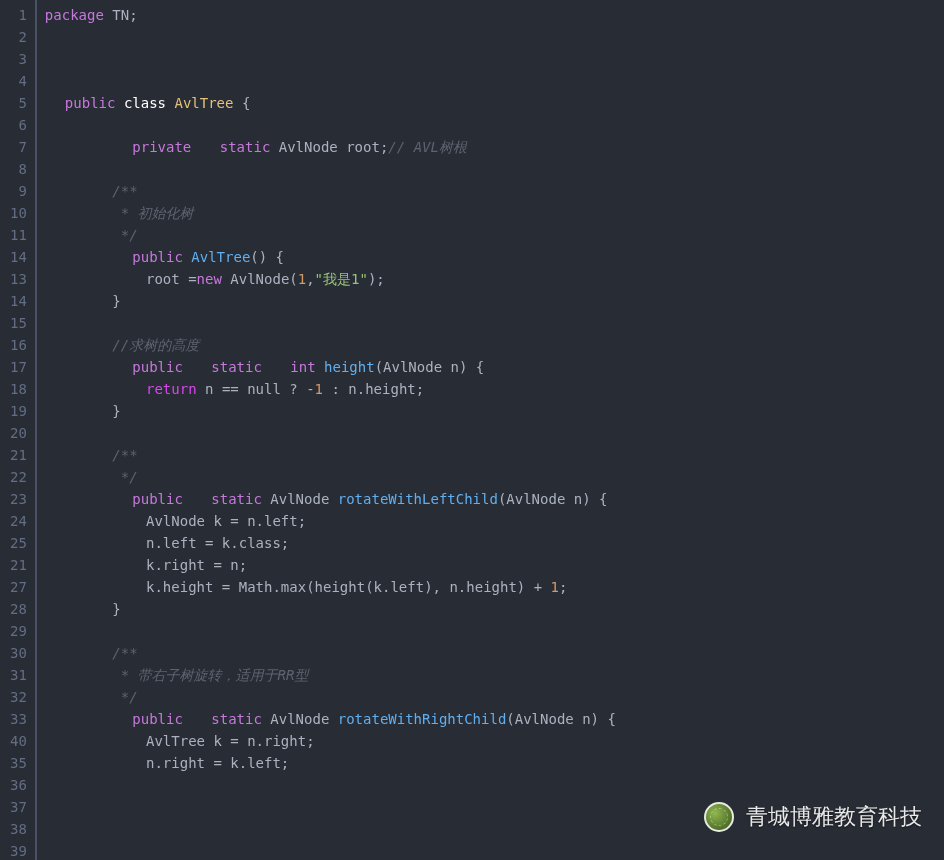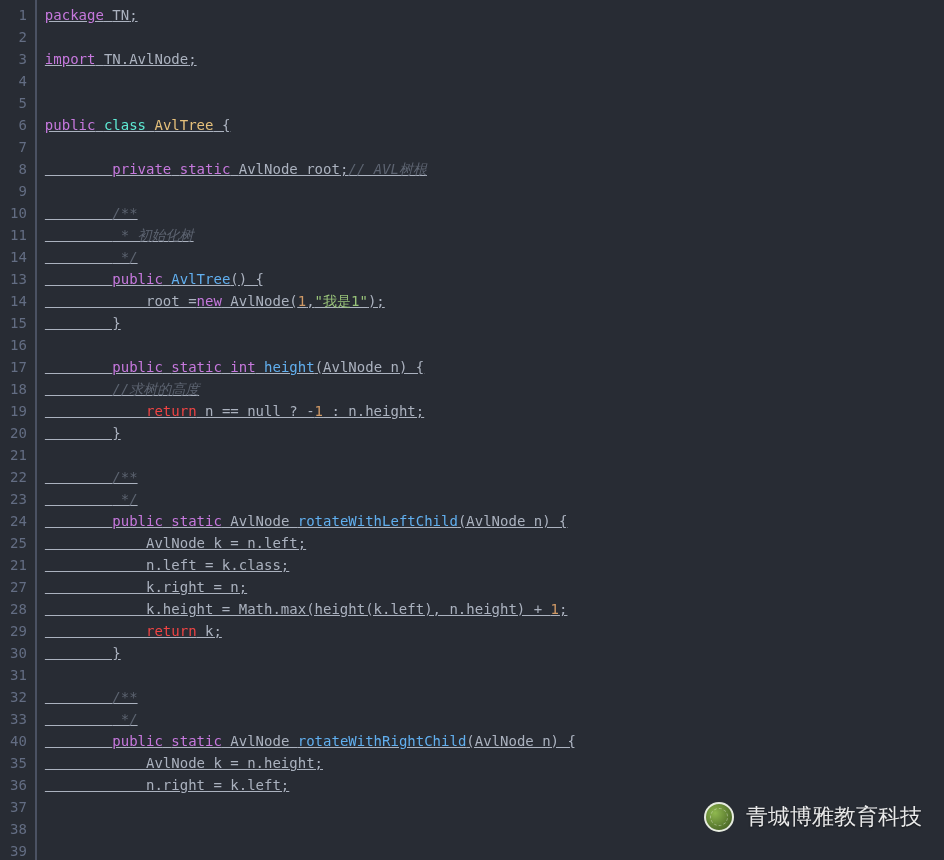--- a/index.html
+++ b/index.html
@@ -26,31 +26,30 @@
     min-width: 36px;
   }
   .gutter .ln {
     height: 22px;
     line-height: 22px;
   }
   .code {
     flex: 1;
     padding: 4px 0 4px 8px;
     color: #abb2bf;
-    text-decoration: underline;
   }
   .line {
     height: 22px;
     line-height: 22px;
     white-space: pre;
   }
   .kw-pkg { color: #c678dd; }
-  .kw-class { color: #5eead4; }
-  .kw-mod { color: #c678dd; }
-  .kw-ret { color: #ef4444; }
+  .kw-class { color: #ffffff; }
+  .kw-mod { color: #c678dd; margin-left: 20px; }
+  .kw-ret { color: #d946ef; }
   .kw-new { color: #c678dd; }
   .type { color: #abb2bf; }
   .classname { color: #e5c07b; }
   .method { color: #61afef; }
   .str { color: #98c379; }
   .num { color: #d19a66; }
   .comment { color: #5c6370; font-style: italic; }
   .punc { color: #abb2bf; }
   .watermark {
     position: absolute;
@@ -122,53 +121,52 @@
       <div class="ln">40</div>
       <div class="ln">35</div>
       <div class="ln">36</div>
       <div class="ln">37</div>
       <div class="ln">38</div>
       <div class="ln">39</div>
     </div>
   <div class="code">
       <div class="line"><span class="kw-pkg">package</span><span class="punc"> </span><span class="type">TN</span><span class="punc">;</span></div>
       <div class="line"></div>
-      <div class="line"><span class="kw-pkg">import</span><span class="punc"> </span><span class="type">TN.AvlNode</span><span class="punc">;</span></div>
       <div class="line"></div>
       <div class="line"></div>
       <div class="line"><span class="kw-mod">public</span><span class="punc"> </span><span class="kw-class">class</span><span class="punc"> </span><span class="classname">AvlTree</span><span class="punc"> {</span></div>
       <div class="line"></div>
       <div class="line"><span class="punc">        </span><span class="kw-mod">private</span><span class="punc"> </span><span class="kw-mod">static</span><span class="punc"> </span><span class="type">AvlNode root</span><span class="punc">;</span><span class="comment">// AVL树根</span></div>
       <div class="line"></div>
       <div class="line"><span class="punc">        </span><span class="comment">/**</span></div>
       <div class="line"><span class="punc">        </span><span class="comment"> * 初始化树</span></div>
       <div class="line"><span class="punc">        </span><span class="comment"> */</span></div>
       <div class="line"><span class="punc">        </span><span class="kw-mod">public</span><span class="punc"> </span><span class="method">AvlTree</span><span class="punc">() {</span></div>
       <div class="line"><span class="punc">            root =</span><span class="kw-new">new</span><span class="punc"> AvlNode(</span><span class="num">1</span><span class="punc">,</span><span class="str">"我是1"</span><span class="punc">);</span></div>
       <div class="line"><span class="punc">        }</span></div>
       <div class="line"></div>
+      <div class="line"><span class="punc">        </span><span class="comment">//求树的高度</span></div>
       <div class="line"><span class="punc">        </span><span class="kw-mod">public</span><span class="punc"> </span><span class="kw-mod">static</span><span class="punc"> </span><span class="kw-mod">int</span><span class="punc"> </span><span class="method">height</span><span class="punc">(AvlNode n) {</span></div>
-      <div class="line"><span class="punc">        </span><span class="comment">//求树的高度</span></div>
       <div class="line"><span class="punc">            </span><span class="kw-ret">return</span><span class="punc"> n == null ? -</span><span class="num">1</span><span class="punc"> : n.height;</span></div>
       <div class="line"><span class="punc">        }</span></div>
       <div class="line"></div>
       <div class="line"><span class="punc">        </span><span class="comment">/**</span></div>
       <div class="line"><span class="punc">        </span><span class="comment"> */</span></div>
       <div class="line"><span class="punc">        </span><span class="kw-mod">public</span><span class="punc"> </span><span class="kw-mod">static</span><span class="punc"> AvlNode </span><span class="method">rotateWithLeftChild</span><span class="punc">(AvlNode n) {</span></div>
       <div class="line"><span class="punc">            AvlNode k = n.left;</span></div>
       <div class="line"><span class="punc">            n.left = k.class;</span></div>
       <div class="line"><span class="punc">            k.right = n;</span></div>
       <div class="line"><span class="punc">            k.height = Math.max(height(k.left), n.height) + </span><span class="num">1</span><span class="punc">;</span></div>
-      <div class="line"><span class="punc">            </span><span class="kw-ret">return</span><span class="punc"> k;</span></div>
       <div class="line"><span class="punc">        }</span></div>
       <div class="line"></div>
       <div class="line"><span class="punc">        </span><span class="comment">/**</span></div>
+      <div class="line"><span class="punc">        </span><span class="comment"> * 带右子树旋转，适用于RR型</span></div>
       <div class="line"><span class="punc">        </span><span class="comment"> */</span></div>
       <div class="line"><span class="punc">        </span><span class="kw-mod">public</span><span class="punc"> </span><span class="kw-mod">static</span><span class="punc"> AvlNode </span><span class="method">rotateWithRightChild</span><span class="punc">(AvlNode n) {</span></div>
-      <div class="line"><span class="punc">            AvlNode k = n.height;</span></div>
+      <div class="line"><span class="punc">            AvlTree k = n.right;</span></div>
       <div class="line"><span class="punc">            n.right = k.left;</span></div>
     </div>
 </div>
 
 <div class="watermark">
   <div class="wm-icon"></div>
   <span>青城博雅教育科技</span>
 </div>
 
 </body></html>

